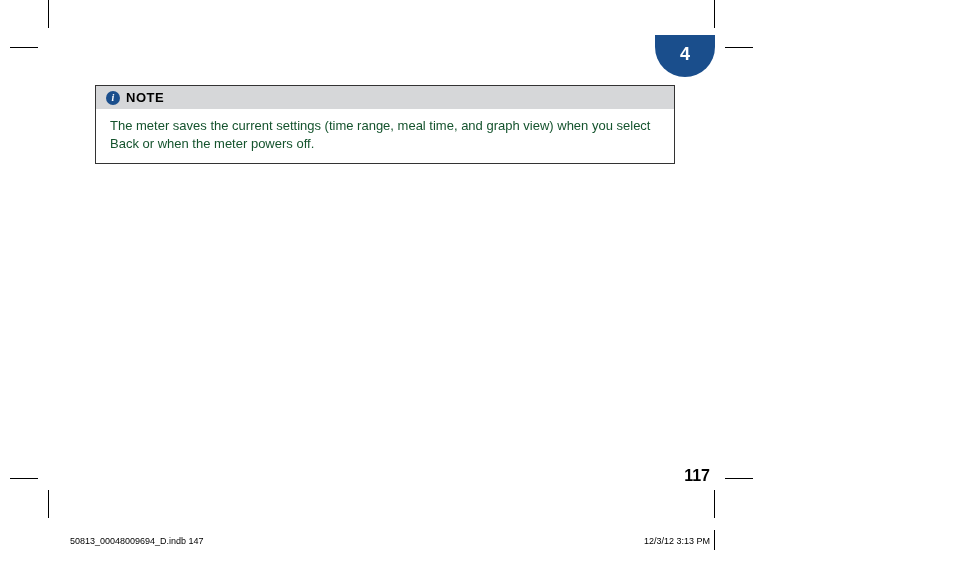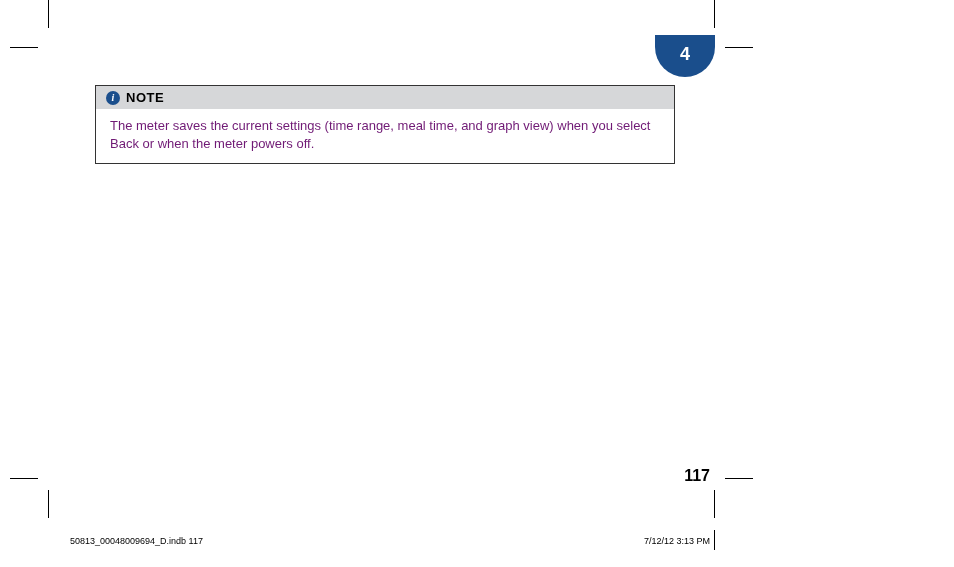--- a/index.html
+++ b/index.html
@@ -87,21 +87,21 @@
     }
     .note-title {
       font-weight: bold;
       font-size: 13px;
       letter-spacing: 0.5px;
     }
     .note-body {
       padding: 8px 14px 10px 14px;
       font-size: 13px;
       line-height: 1.4;
-      color: #701a75;
+      color: #14532d;
     }
     
     .page-number {
       position: absolute;
       right: 5px;
       top: 462px;
       font-weight: bold;
       font-size: 16px;
     }
     
@@ -147,16 +147,16 @@
       <span class="note-icon">i</span>
       <span class="note-title">NOTE</span>
     </div>
     <div class="note-body">The meter saves the current settings (time range, meal time, and graph view) when you select Back or when the meter powers off.</div>
   </div>
 
   <div class="page-number">117</div>
 </div>
 
 <div class="footer">
-  <span>50813_00048009694_D.indb   117</span>
-  <span>7/12/12   3:13 PM</span>
+  <span>50813_00048009694_D.indb   147</span>
+  <span>12/3/12   3:13 PM</span>
 </div>
 <div class="footer-rule"></div>
 
 </body></html>

